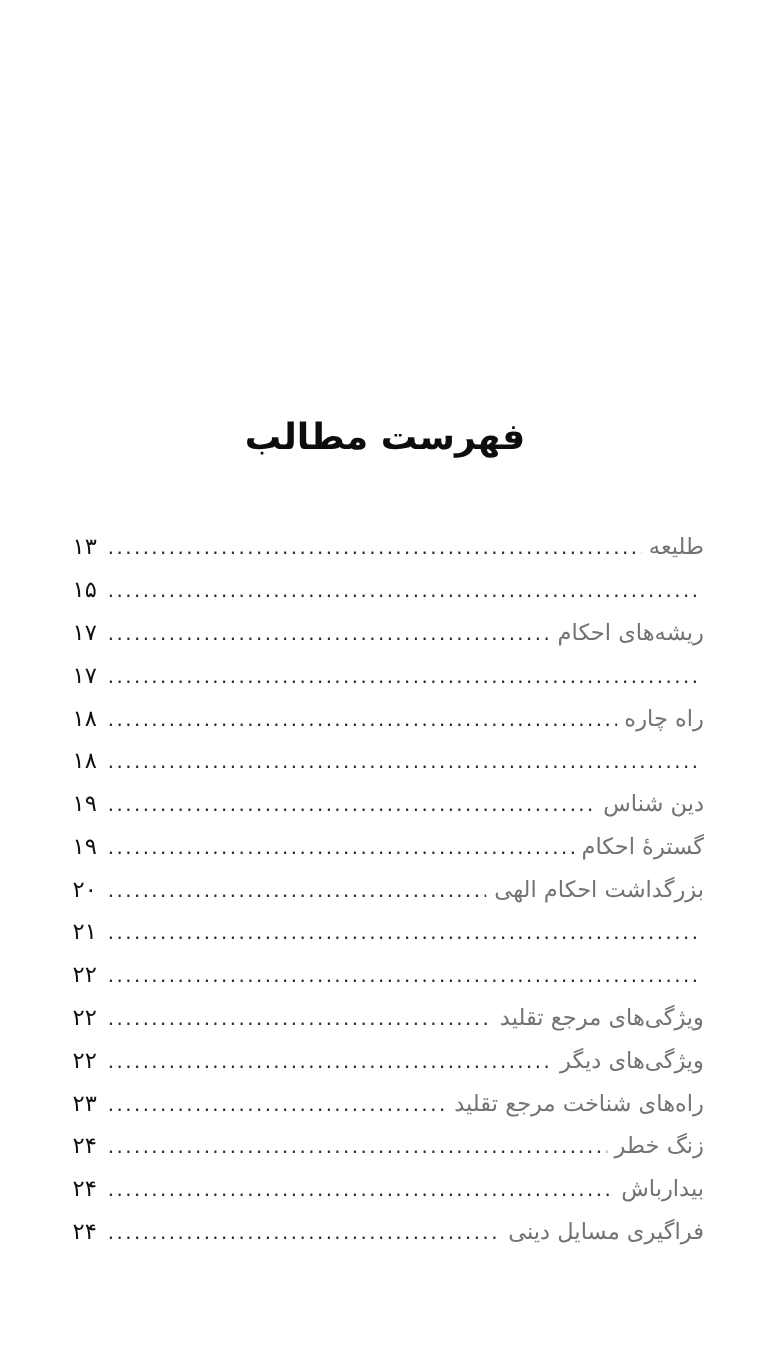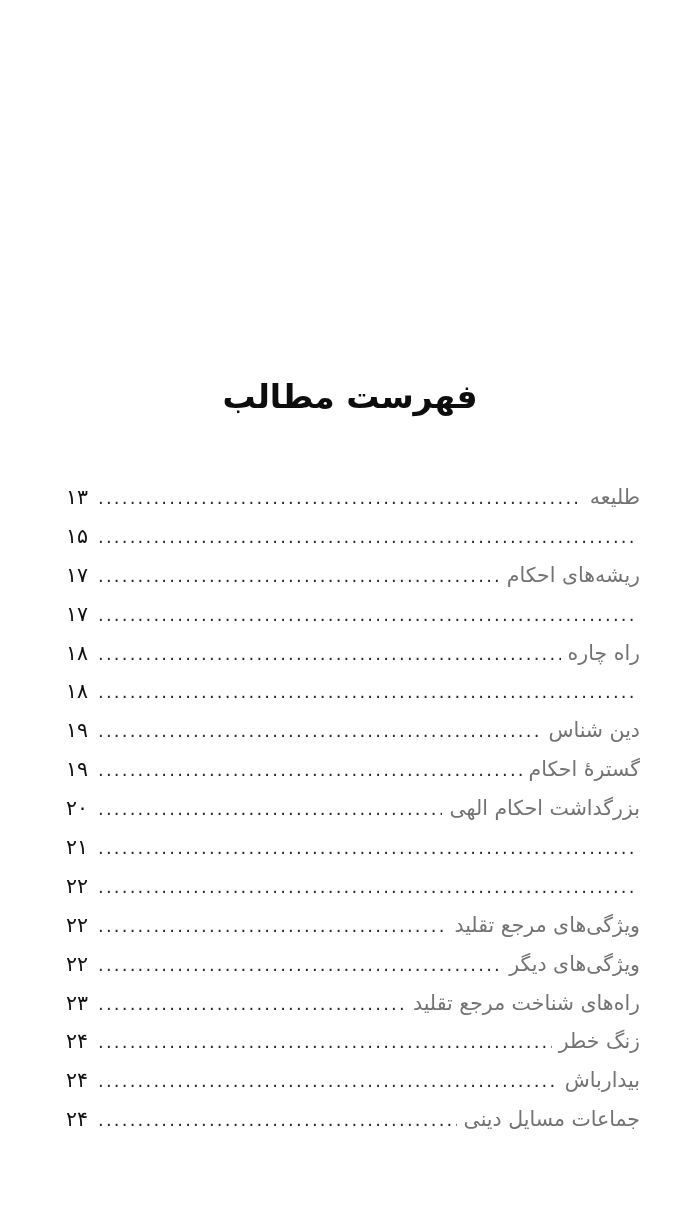--- a/index.html
+++ b/index.html
@@ -142,18 +142,18 @@
         <span class="toc-title">زنگ خطر</span>
         <span class="toc-dots">................................................................................................................................................................</span>
         <span class="toc-num">۲۴</span>
       </div>
       <div class="toc-row">
         <span class="toc-title">بیدارباش</span>
         <span class="toc-dots">................................................................................................................................................................</span>
         <span class="toc-num">۲۴</span>
       </div>
       <div class="toc-row">
-        <span class="toc-title">جماعات مسایل دینی</span>
+        <span class="toc-title">فراگیری مسایل دینی</span>
         <span class="toc-dots">................................................................................................................................................................</span>
         <span class="toc-num">۲۴</span>
       </div>
     </div>
 </div>
 
 </body></html>

